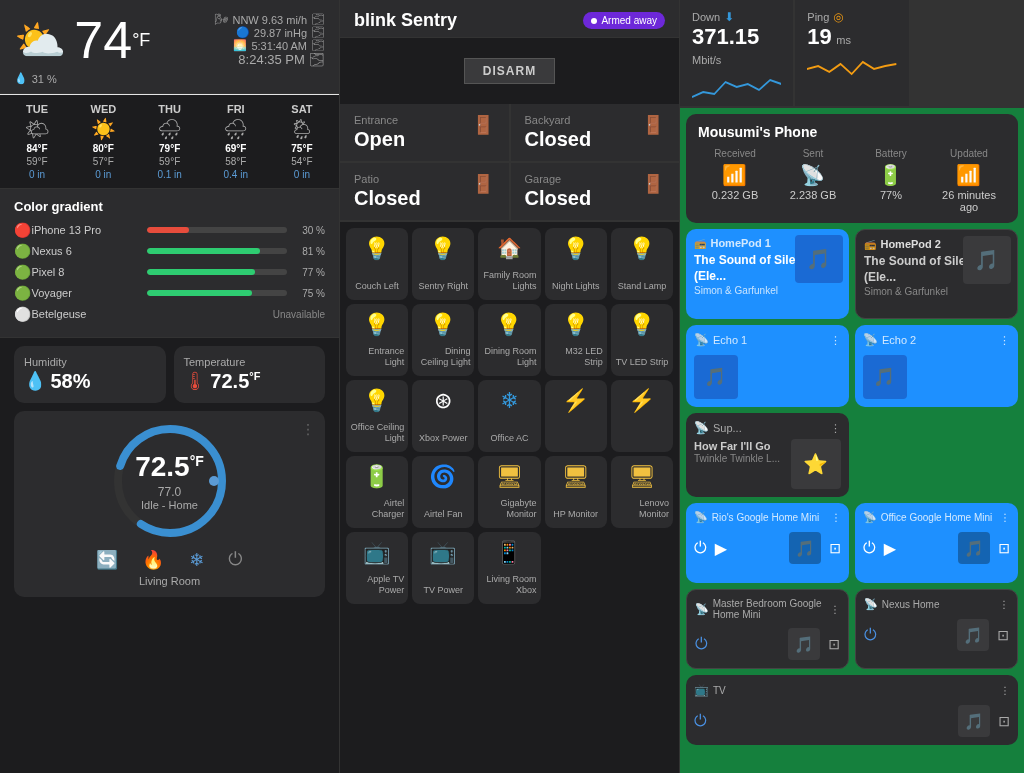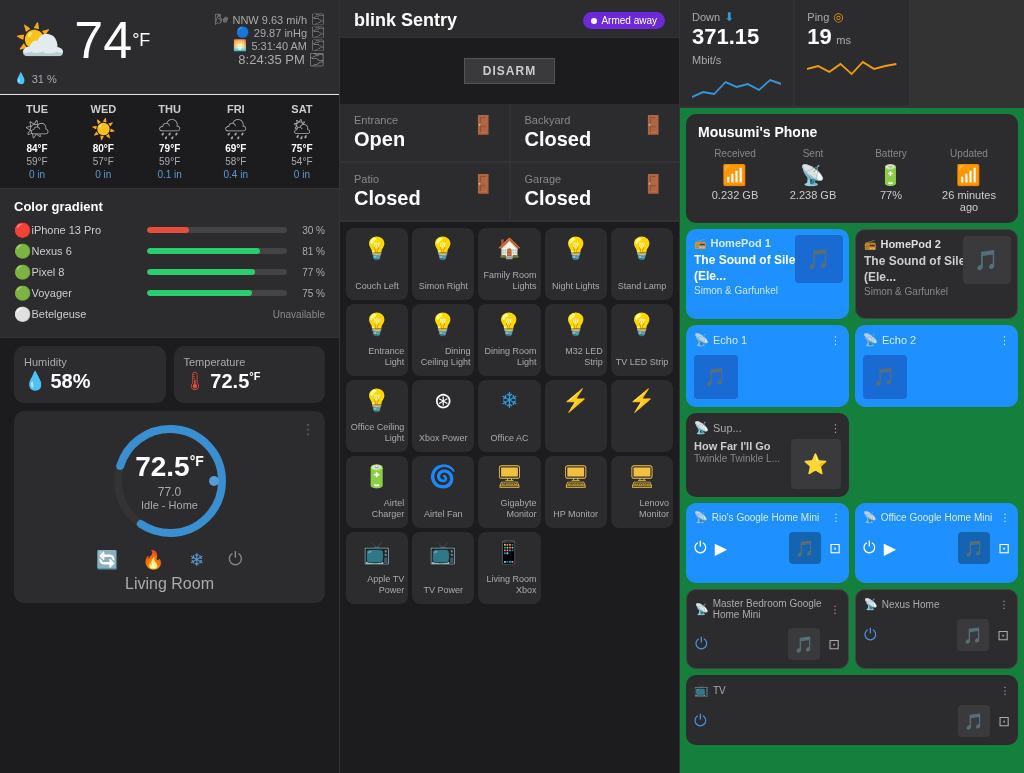--- a/index.html
+++ b/index.html
@@ -133,21 +133,21 @@
     .thermo-temp sup { font-size: 14px; }
     .thermo-set { font-size: 12px; color: #aaa; margin-top: 2px; }
     .thermo-status { font-size: 11px; color: #aaa; }
     .thermostat-controls {
       display: flex;
       justify-content: center;
       gap: 24px;
       margin-top: 8px;
     }
     .thermo-btn { font-size: 18px; color: #888; cursor: pointer; }
-    .thermo-label { text-align: center; font-size: 16px; color: #aaa; margin-top: 4px; }
+    .thermo-label { text-align: center; font-size: 11px; color: #aaa; margin-top: 4px; }
 
     
     .middle-panel {
       width: 340px;
       min-width: 340px;
       background: #1c1c1e;
       border-right: 1px solid #333;
       display: flex;
       flex-direction: column;
       overflow-y: auto;
@@ -554,21 +554,21 @@
   </div>
 
   <div class="smart-grid">
 
     <div class="smart-device">
       <span class="dev-icon icon-gray">💡</span>
       <span class="dev-name">Couch Left</span>
     </div>
     <div class="smart-device">
       <span class="dev-icon icon-gray">💡</span>
-      <span class="dev-name">Simon Right</span>
+      <span class="dev-name">Sentry Right</span>
     </div>
     <div class="smart-device">
       <span class="dev-icon icon-gray" style="font-size:20px;">🏠</span>
       <span class="dev-name">Family Room Lights</span>
     </div>
     <div class="smart-device">
       <span class="dev-icon icon-yellow">💡</span>
       <span class="dev-name">Night Lights</span>
     </div>
     <div class="smart-device">

